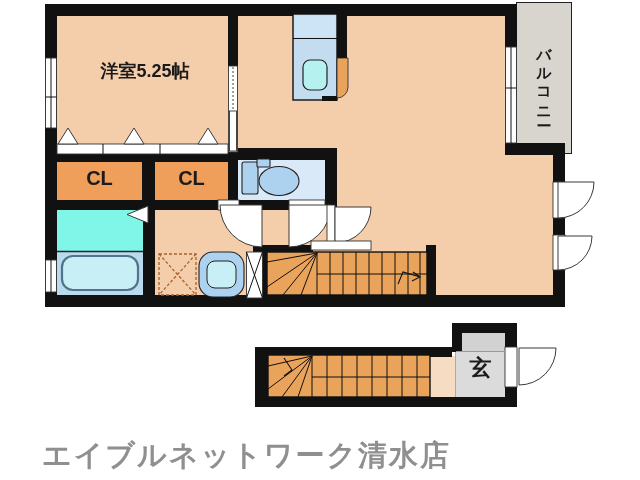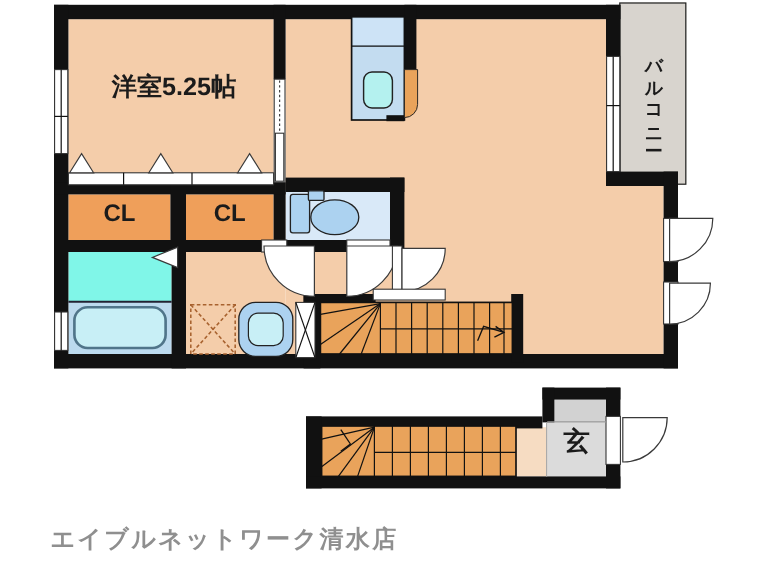--- a/index.html
+++ b/index.html
@@ -183,19 +183,19 @@
       </g>
       <path d="M284,358 L292,370 L284,376" fill="none" stroke="#111" stroke-width="1.1"></path>
     </g>
 
     <rect class="win" x="505" y="347" width="12" height="40"></rect>
     <path class="pie" d="M519,348 L519,385 A37,37 0 0 0 556,348 Z"></path>
     <line x1="456" y1="351.5" x2="505" y2="351.5" stroke="#999" stroke-width="1"></line>
     <line x1="455.5" y1="352" x2="455.5" y2="397" stroke="#aaa" stroke-width="1"></line>
   </svg>
 
-  <div class="label" style="left:65px;top:62px;width:160px;font-size:21px;">洋室5.25帖</div>
+  <div class="label" style="left:65px;top:62px;width:160px;font-size:18px;">洋室5.25帖</div>
   <div class="label" style="left:57px;top:168px;width:85px;font-size:20px;font-weight:700;">CL</div>
   <div class="label" style="left:155px;top:168px;width:73px;font-size:20px;font-weight:700;">CL</div>
   <div class="label label-v" style="left:516px;top:8px;width:56px;height:142px;font-size:15px;letter-spacing:3px;font-weight:600;">バルコニー</div>
   <div class="label" style="left:456px;top:356px;width:49px;font-size:22px;">玄</div>
-  <div class="brand" style="left:42px;top:436px;font-size:20px;">エイブルネットワーク清水店</div>
+  <div class="brand" style="left:42px;top:436px;font-size:29px;">エイブルネットワーク清水店</div>
 </div>
 
 </body></html>

